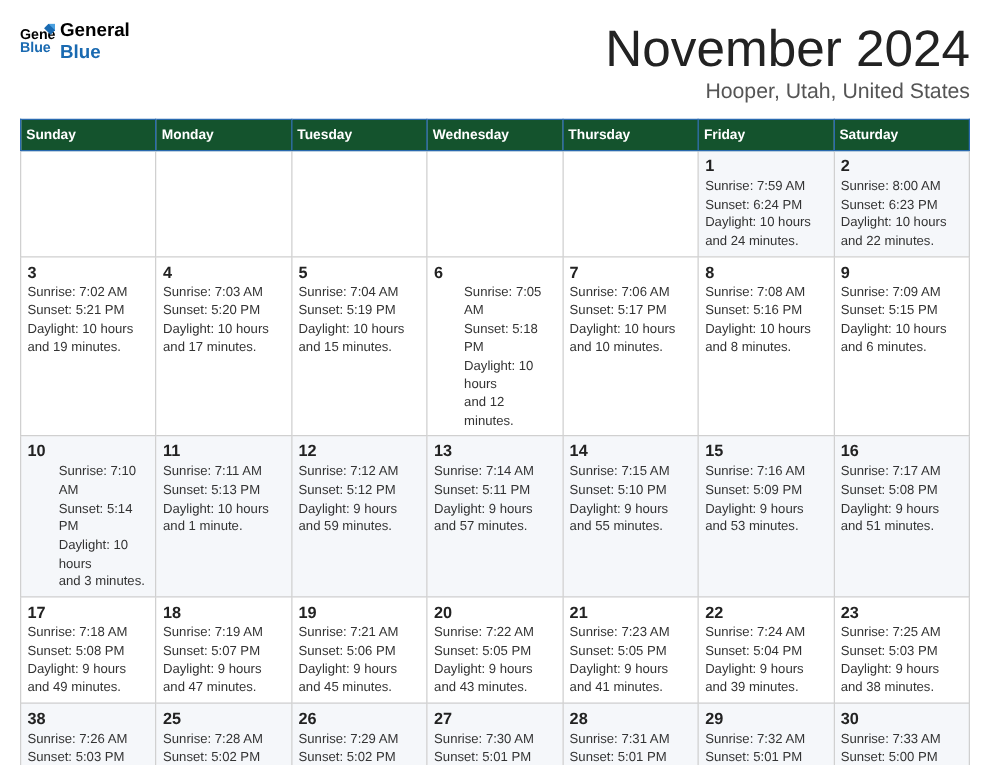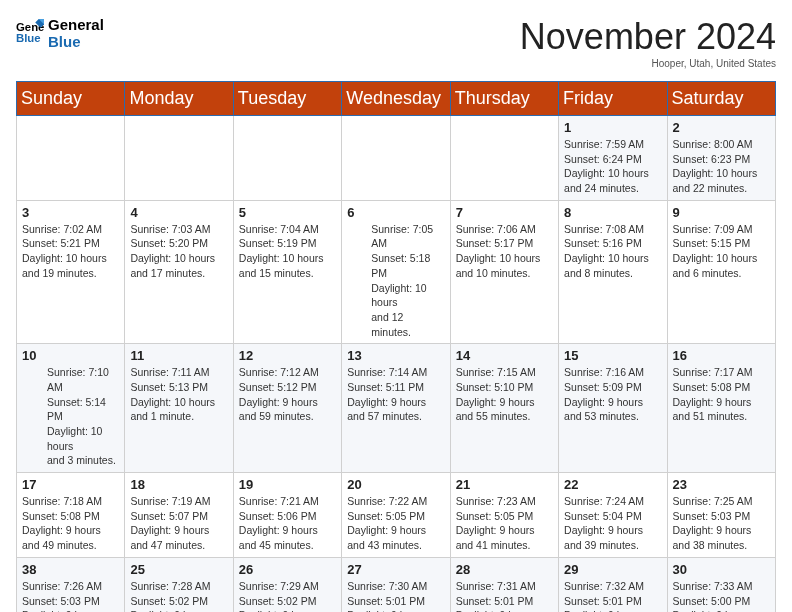--- a/index.html
+++ b/index.html
@@ -22,38 +22,38 @@
       gap: 4px;
     }
     .logo-icon {
       width: 28px;
       height: 28px;
     }
     .title-area {
       text-align: right;
     }
     .month-title {
-      font-size: 36px;
+      font-size: 41px;
       font-weight: normal;
       color: #222;
     }
     .location-title {
-      font-size: 10px;
+      font-size: 17px;
       color: #555;
     }
     table {
       width: 100%;
       border-collapse: collapse;
       table-layout: fixed;
     }
     thead tr th {
-      background: #c2410c;
+      background: #14532d;
       color: #fff;
-      font-size: 18px;
-      font-weight: normal;
+      font-size: 11px;
+      font-weight: bold;
       padding: 6px 4px;
       text-align: left;
       border: 1px solid #2a6aaf;
     }
     tbody tr td {
       vertical-align: top;
       font-size: 11px;
       color: #333;
       padding: 4px 5px;
       border: 1px solid #d0d0d0;

